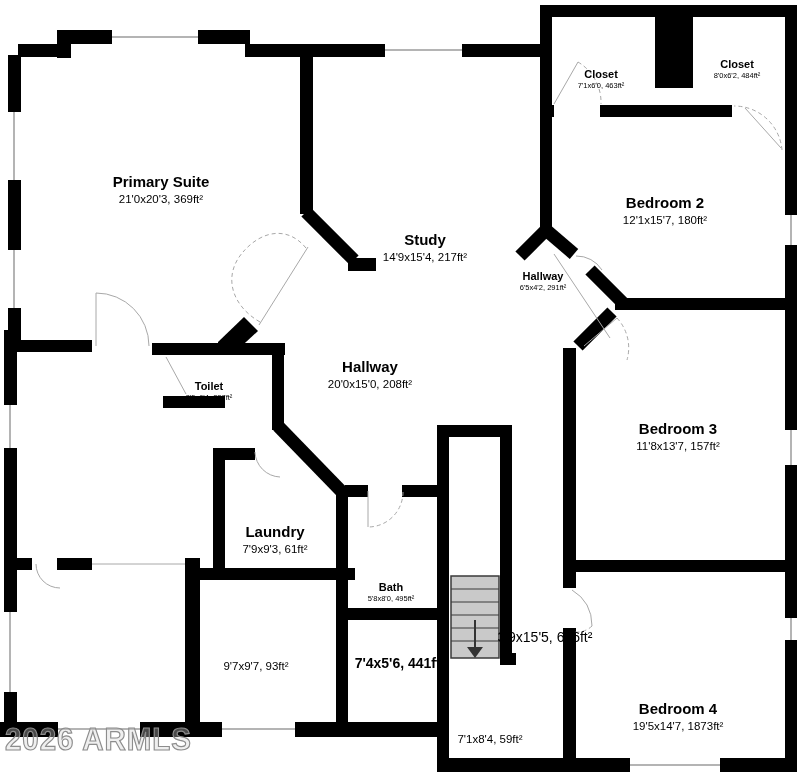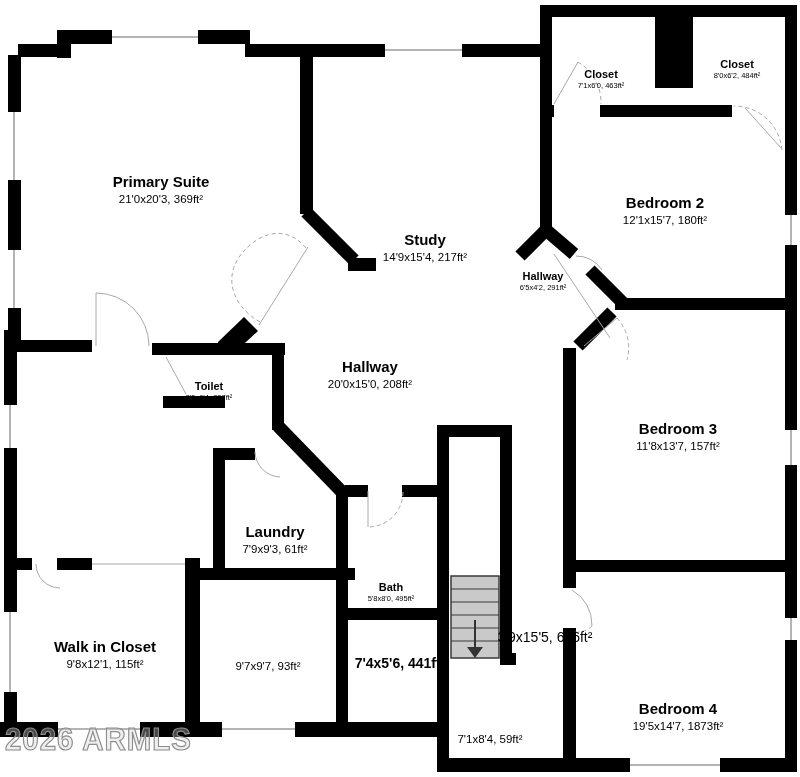--- a/index.html
+++ b/index.html
@@ -188,25 +188,21 @@
     <div class="dm">11'8x13'7, 157ft²</div>
   </div>
   <div class="room-label lg" style="left:275px;top:539px;">
     <div class="nm">Laundry</div>
     <div class="dm">7'9x9'3, 61ft²</div>
   </div>
   <div class="room-label md" style="left:391px;top:592px;">
     <div class="nm">Bath</div>
     <div class="dm">5'8x8'0, 495ft²</div>
   </div>
-  <div class="room-label lg" style="left:105px;top:654px;">
-    <div class="nm">Walk in Closet</div>
-    <div class="dm">9'8x12'1, 115ft²</div>
-  </div>
-  <div class="room-label dim-md" style="left:268px;top:666px;">
+  <div class="room-label dim-md" style="left:256px;top:666px;">
     <div class="dm">9'7x9'7, 93ft²</div>
   </div>
   <div class="room-label dim-sm" style="left:400px;top:663px;font-weight:bold;">
     <div class="dm">7'4x5'6, 441ft²</div>
   </div>
   <div class="room-label dim-sm" style="left:545px;top:637px;">
     <div class="dm">3'9x15'5, 646ft²</div>
   </div>
   <div class="room-label lg" style="left:678px;top:689px;margin-top:27px;">
     <div class="nm">Bedroom 4</div>

